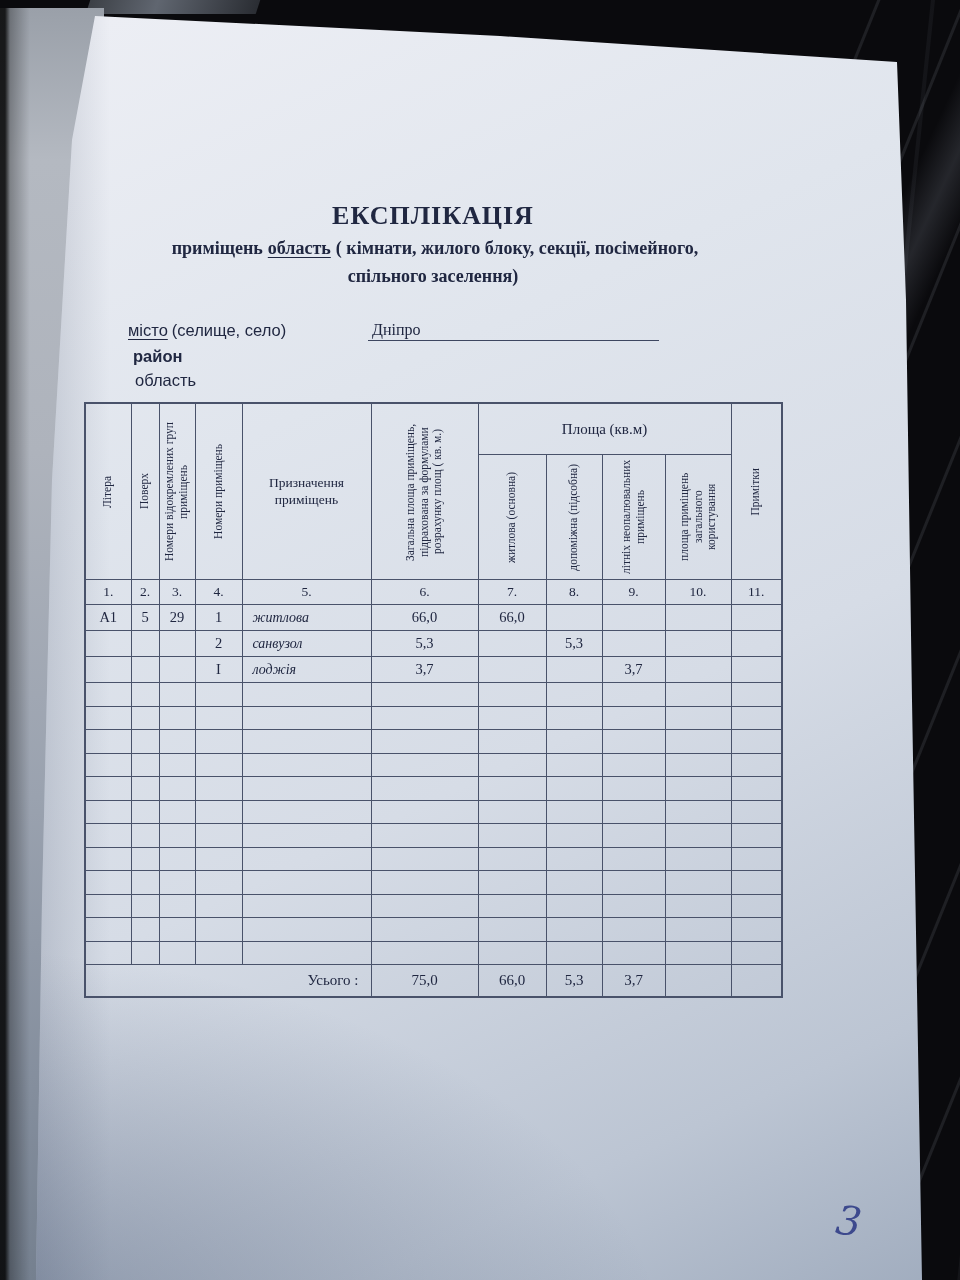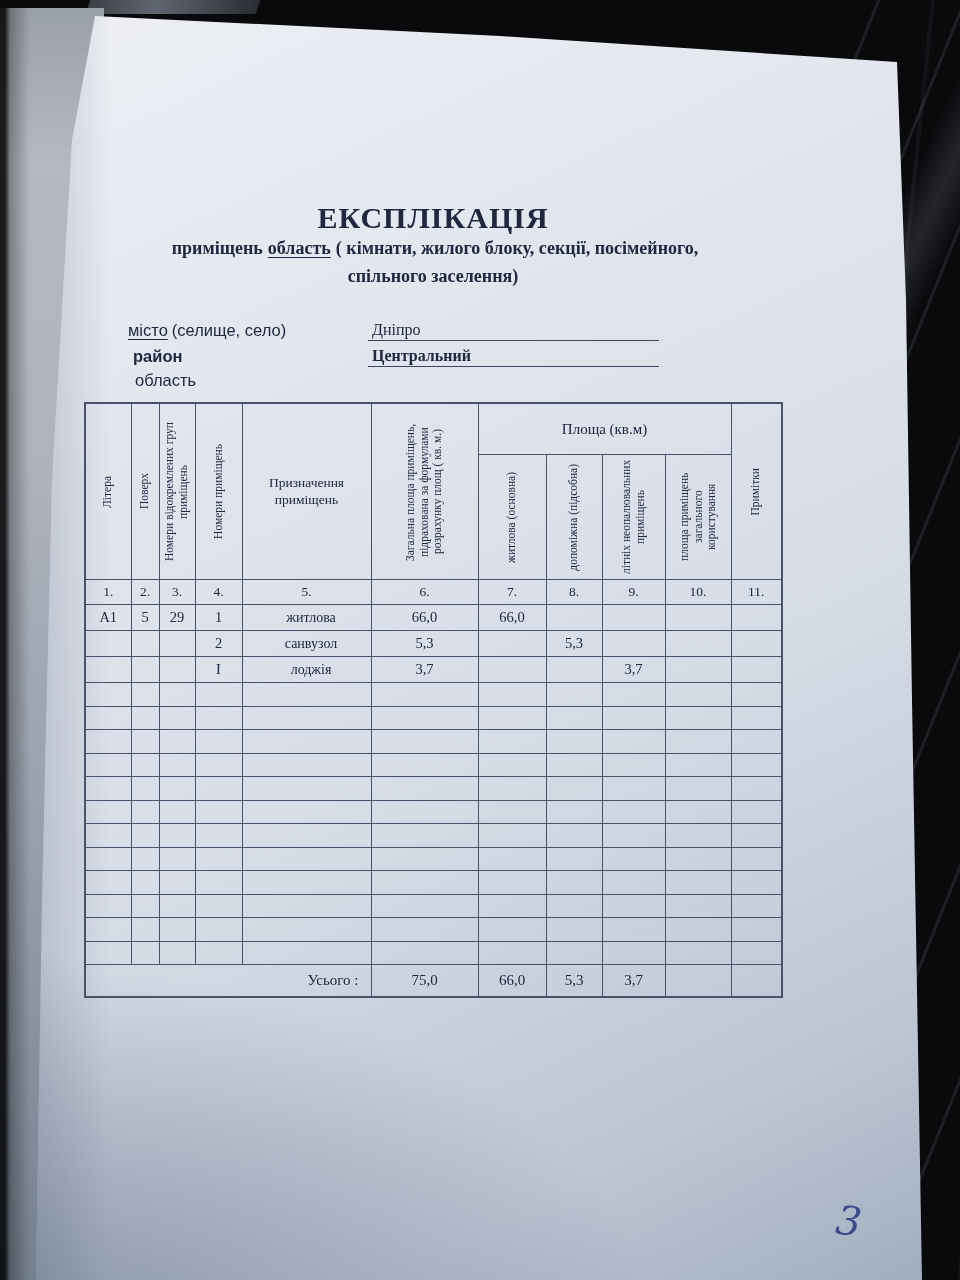--- a/index.html
+++ b/index.html
@@ -27,21 +27,21 @@
   .page{position:absolute;inset:0;
     clip-path:polygon(95px 16px,500px 36px,897px 62px,906px 300px,912px 700px,922px 1280px,36px 1280px,42px 900px,52px 480px,72px 140px);
     background:
       radial-gradient(130% 55% at -6% 106%,rgba(70,85,112,.52),rgba(70,85,112,0) 58%),
       linear-gradient(90deg,rgba(90,100,122,.38) 0,rgba(90,100,122,0) 110px),
       linear-gradient(155deg,#eceef4 4%,#e0e5ed 32%,#d6dce6 58%,#bcc5d3 84%,#a0acbe 100%);}
 
   
   .content{position:absolute;inset:0;}
   .doc-title{position:absolute;left:84px;top:201px;width:698px;text-align:center;
-    font-size:30px;font-weight:bold;letter-spacing:1px;}
+    font-size:26px;font-weight:bold;letter-spacing:1px;}
   .doc-sub1{position:absolute;left:60px;top:238px;width:750px;text-align:center;
     font-size:18px;font-weight:bold;}
   .doc-sub2{position:absolute;left:84px;top:266px;width:698px;text-align:center;
     font-size:18px;font-weight:bold;}
   .u{text-decoration:underline;text-underline-offset:3px;}
   .sub-underlined{margin:0 5px;}
 
   .addr-row{position:absolute;left:0;width:960px;height:26px;font-size:16px;}
   .addr-label{position:absolute;font-family:"Liberation Sans",sans-serif;font-size:16.5px;}
   .addr-label .suffix{margin-left:4px;}
@@ -57,21 +57,21 @@
   table.expl{border:2px solid #49526a;}
   .hrow1 th{height:50px;}
   .hrow2 th{height:124px;}
   .area-span{font-size:15px;}
   .rot{writing-mode:vertical-rl;transform:rotate(180deg);margin:0 auto;
     line-height:1.18;font-size:11.5px;max-height:168px;}
   .hrow2 .rot{max-height:120px;font-size:11.5px;}
   .horiz div{font-size:13.5px;line-height:1.25;}
   .numrow td{height:24px;font-size:13.5px;}
   .datarow td{height:25px;font-size:14.5px;}
-  .datarow td.cell-purpose{text-align:center;padding-left:10px;font-size:14px;}
+  .datarow td.cell-purpose{text-align:left;padding-left:10px;font-size:14px;font-style:italic;}
   .empty-row td{height:22.5px;}
   .totals-row td{height:31px;font-size:15px;font-weight:bold;}
   .totals-row td.totals-label{text-align:right;padding-right:12px;padding-left:32px;}
 
   
   .hand-number{position:absolute;left:836px;top:1198px;font-family:"DejaVu Serif",serif;
     font-style:italic;font-size:40px;color:#2e3b86;transform:rotate(7deg);opacity:.88;}
 </style>
 </head>
 <body>
@@ -97,21 +97,20 @@
     <div class="doc-sub2">спільного заселення)</div>
 
 
     <div class="addr-row" style="top:321px;">
       <span class="addr-label" style="left:128px;"><span class="u">місто</span><span class="suffix">(селище, село)</span></span>
       <span class="addr-value" style="left:368px;width:287px;">Дніпро</span>
     </div>
 
     <div class="addr-row" style="top:347px;font-weight:bold;">
       <span class="addr-label" style="left:133px;">район</span>
-      <span class="addr-value" style="left:368px;width:287px;">Центральний</span>
     </div>
 
     <div class="addr-row" style="top:371px;">
       <span class="addr-label" style="left:135px;">область</span>
     </div>
 
     <table class="expl">
       <colgroup>
         <col style="width:46px">
           <col style="width:28px">

